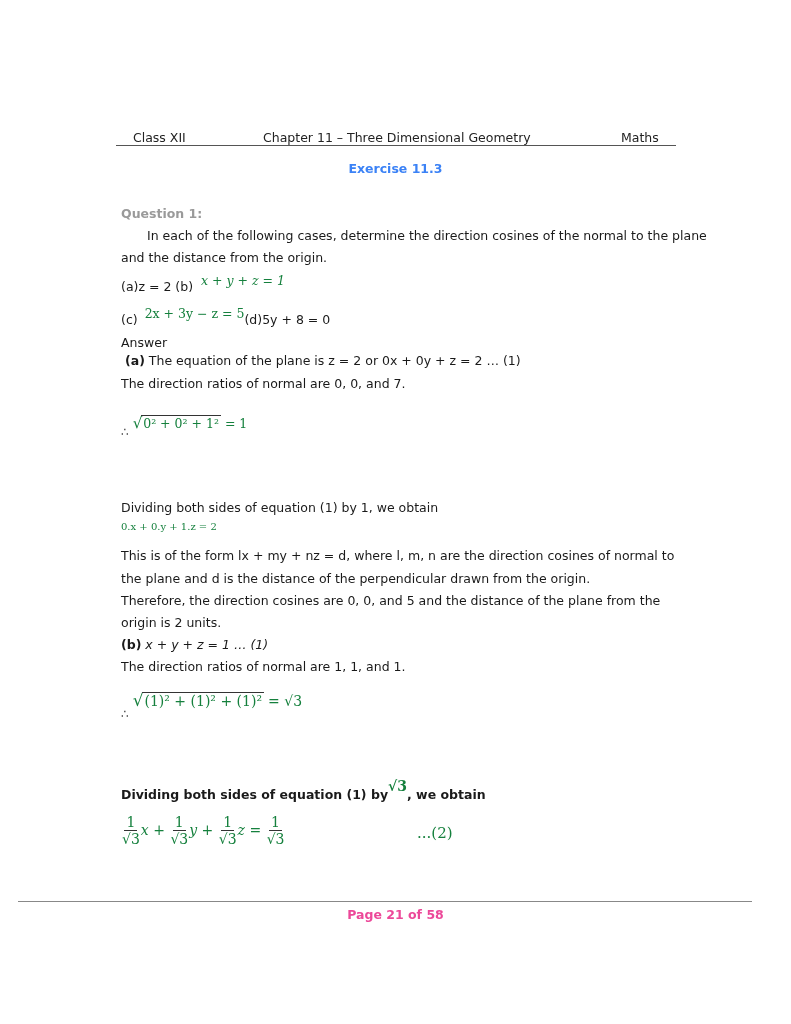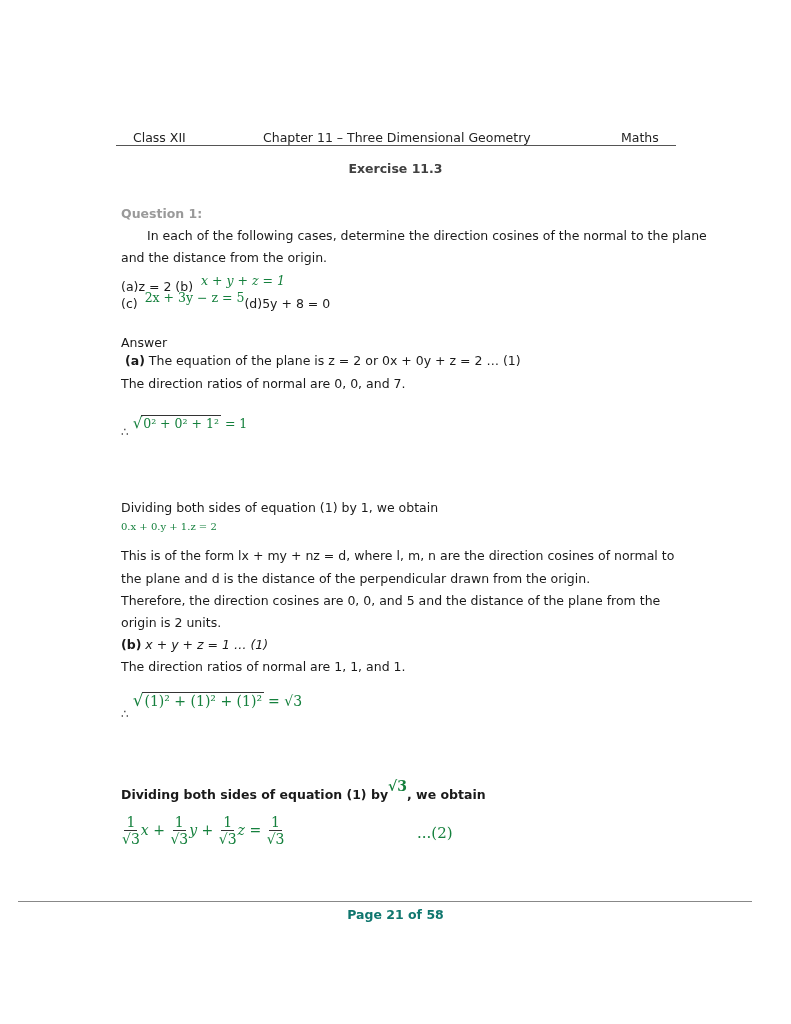--- a/index.html
+++ b/index.html
@@ -1,53 +1,53 @@
 <!DOCTYPE html>
 <html><head>
   <meta charset="utf-8">
   <style>
     html, body { margin: 0; padding: 0; background: #ffffff; }
     body { width: 791px; height: 1024px; position: relative; overflow: hidden;
       font-family: "DejaVu Sans", sans-serif; color: #1a1a1a; font-size: 12.5px; }
     .abs { position: absolute; }
     .hdr { top: 130px; font-size: 12.5px; color: #222; }
     .hdr-line { left: 116px; top: 145px; width: 560px; height: 0; border-top: 1.5px solid #555; }
-    .ex-title { top: 161px; left: 0; width: 791px; text-align: center; font-weight: bold; color: #404040; font-size: 12.5px; }
+    .ex-title { top: 161px; left: 0; width: 791px; text-align: center; font-weight: bold; color: #3b82f6; font-size: 12.5px; }
     .q-title { left: 121px; top: 206px; font-weight: bold; color: #9a9a9a; }
     .txt { left: 121px; white-space: nowrap; }
     .math { font-family: "DejaVu Serif", "Liberation Serif", serif; color: #15803d; }
     .mi { font-style: italic; }
     .therefore { font-family: "DejaVu Serif", serif; font-size: 12px; color: #333; }
     .sqrt { display: inline-block; border-top: 1px solid #333; padding: 0 2px; margin-left: -1px; }
     .rad { font-family: "DejaVu Serif", serif; }
     .frac { display: inline-flex; flex-direction: column; align-items: center; vertical-align: middle; margin: 0 1px; }
     .frac .num { border-bottom: 1px solid #333; padding: 0 2px; line-height: 15px; }
     .frac .den { line-height: 16px; }
     .ftr-line { left: 18px; top: 901px; width: 734px; border-top: 1.5px solid #888; }
-    .ftr { top: 907px; left: 0; width: 791px; text-align: center; font-weight: bold; color: #0f766e; font-size: 12.5px; }
+    .ftr { top: 907px; left: 0; width: 791px; text-align: center; font-weight: bold; color: #ec4899; font-size: 12.5px; }
   </style>
 </head>
 <body>
 
 <div class="abs hdr" style="left:133px;">Class XII</div>
 <div class="abs hdr" style="left:263px;">Chapter 11 – Three Dimensional Geometry</div>
 <div class="abs hdr" style="left:621px;">Maths</div>
 <div class="abs hdr-line"></div>
 
 <div class="abs ex-title">Exercise 11.3</div>
 
 <div class="abs q-title">Question 1:</div>
 <div class="abs txt" style="top:228px;margin-left:26px;">In each of the following cases, determine the direction cosines of the normal to the plane</div>
 <div class="abs txt" style="top:250px;">and the distance from the origin.</div>
 
 <div class="abs txt" style="top:279px;">
   <span>(a)z = 2 (b)</span>
   <span class="math mi" style="position:relative; top:-6px; margin-left:4px;">x + y + z = 1</span>
 </div>
-<div class="abs txt" style="top:296px;">
+<div class="abs txt" style="top:312px;">
   <span>(c)</span>
   <span class="math" style="position:relative; top:-6px; margin-left:3px;">2x + 3y − z = 5</span><span>(d)5y + 8 = 0</span>
 </div>
 
 <div class="abs txt" style="top:335px;">Answer</div>
 
 <div class="abs txt" style="top:353px; left:125px;">
   <b>(a)</b>
   <span>The equation of the plane is z = 2 or 0x + 0y + z = 2 … (1)</span>
 </div>

